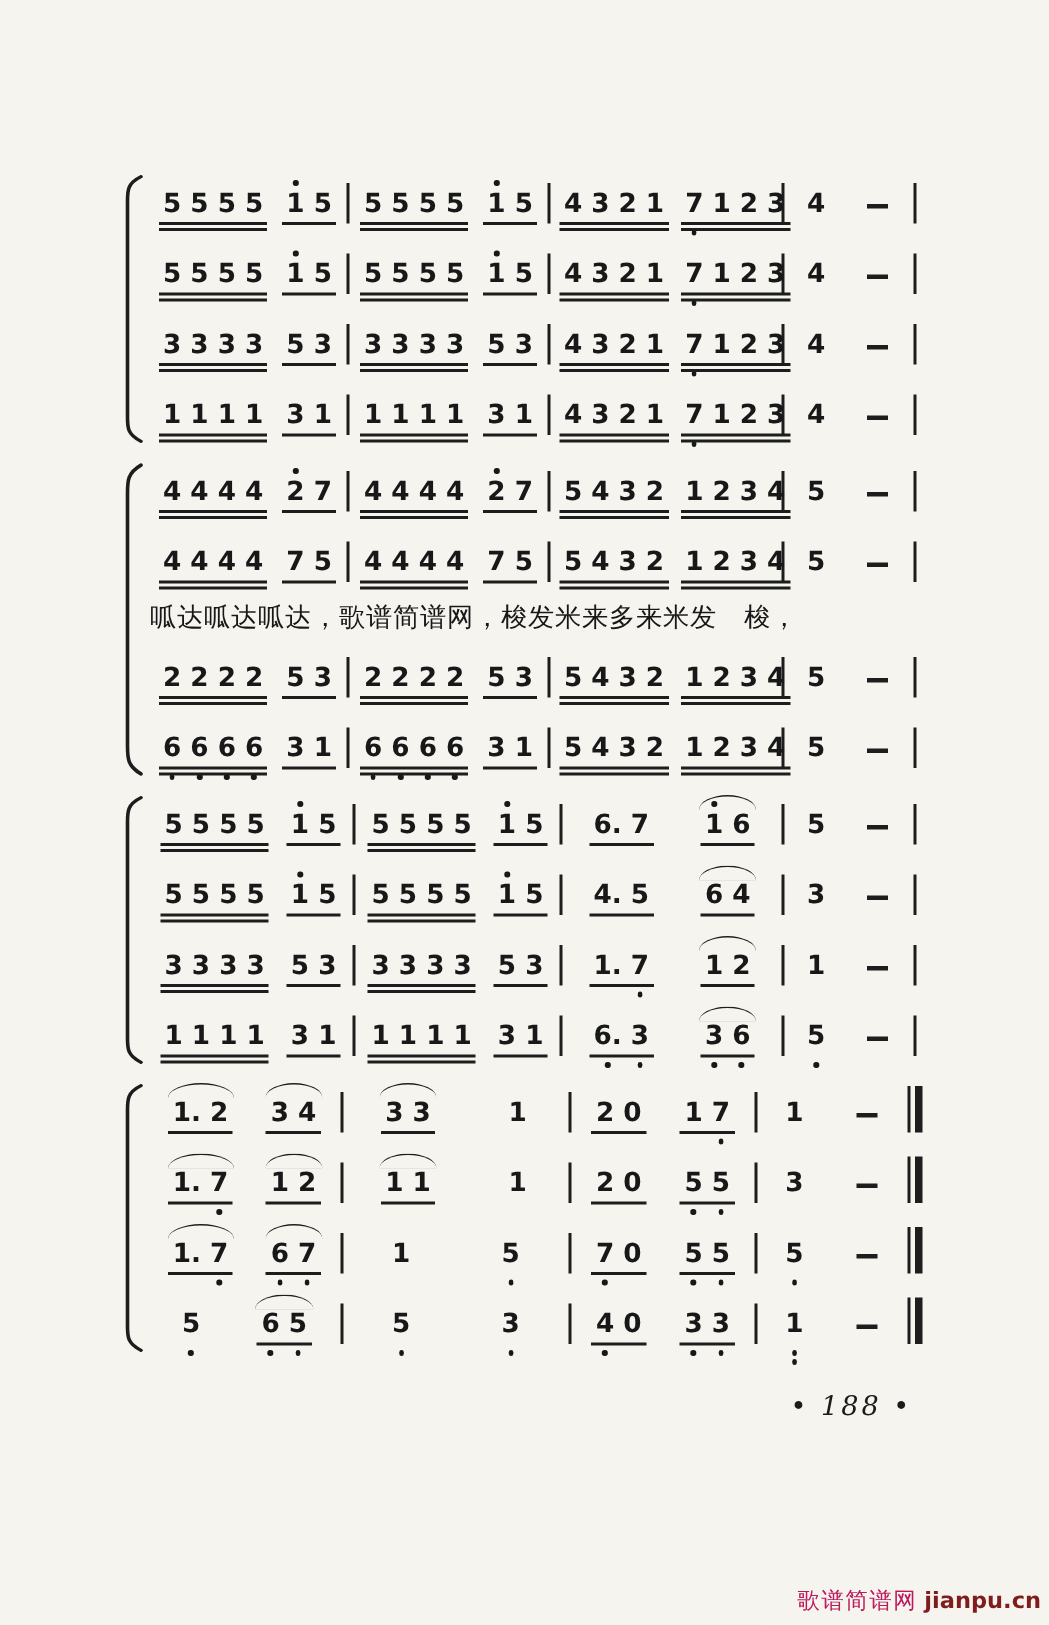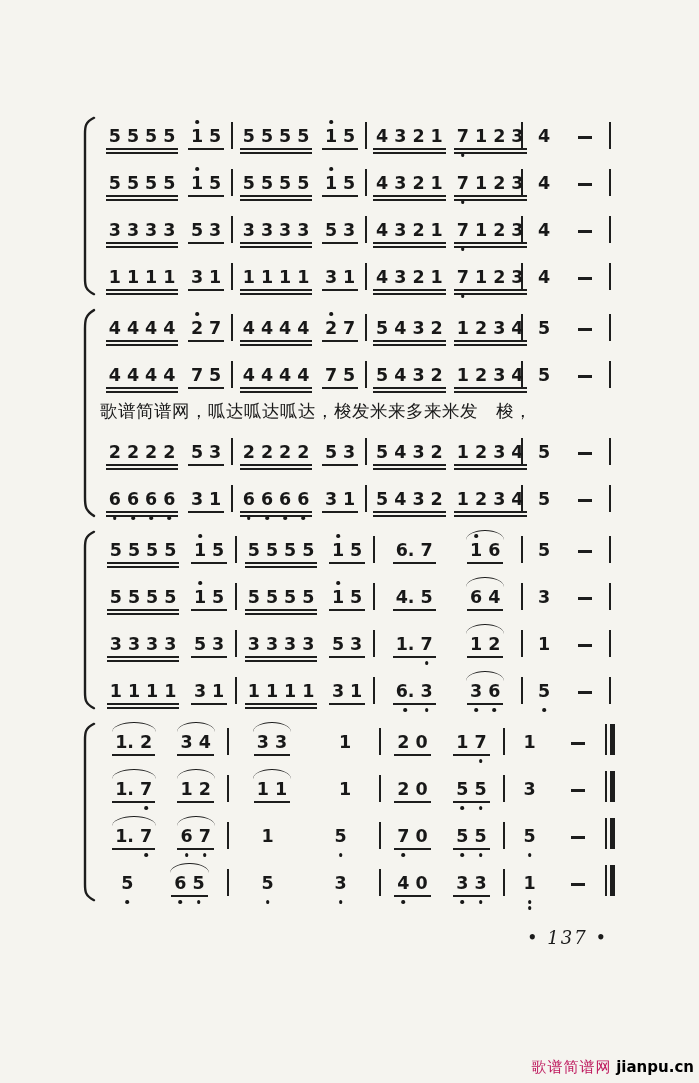--- a/index.html
+++ b/index.html
@@ -39,21 +39,21 @@
 
   .lyric-row { font-size:17.5px; font-weight:500; letter-spacing:0.5px;
                white-space:nowrap; margin:-3px 0 9px 1px; }
 
   .page-number { position:absolute; left:527px; top:927px;
                  font-family:"DejaVu Serif", serif; font-style:italic;
                  font-size:18px; letter-spacing:2px; color:#1b1b1b; }
   .watermark { position:absolute; right:5px; bottom:6px; font-size:15px;
                white-space:nowrap; }
   .watermark .wm-name { color:#be185d; letter-spacing:1px;text-align:center; }
-  .watermark .wm-url  { color:#000000; font-weight:700; }
+  .watermark .wm-url  { color:#7f1d1d; font-weight:700; }
 </style>
 </head>
 <body>
 
 <div class="page">
   <div class="score" id="score">
       <div class="system">
         <div class="brace">
           <svg viewBox="0 0 17 200" preserveAspectRatio="none">
             <path d="M14,2 C5,7 5,12 5,20 L5,180 C5,188 5,193 14,198" fill="none" stroke="#1d1d1d" stroke-width="2.4" stroke-linecap="round"></path>
@@ -431,21 +431,21 @@
           <span class="measure" style="width: 86px;">
             <span class="grp">
               <span class="note">5</span>
             </span>
             <span class="grp">
               <i class="dash"></i>
             </span>
           </span>
           <span class="bar"></span>
         </div>
-        <div class="lyric-row">歌谱简谱网，呱达呱达呱达，梭发米来多来米发　梭，</div>
+        <div class="lyric-row">呱达呱达呱达，歌谱简谱网，梭发米来多来米发　梭，</div>
         <div class="voice-row">
           <span class="measure" style="width: 132px;">
             <span class="grp">
               <span class="note">2</span>
               <span class="note">2</span>
               <span class="note">2</span>
               <span class="note">2</span>
               <i class="ln ln1"></i>
               <i class="ln ln2"></i>
             </span>
@@ -1008,16 +1008,16 @@
             </span>
           </span>
           <span class="final-bar">
             <i class="thin"></i>
             <i class="thick"></i>
           </span>
         </div>
       </div>
     </div>
 
-  <div class="page-number"><span>•</span> <span>137</span> <span>•</span></div>
+  <div class="page-number"><span>•</span> <span>188</span> <span>•</span></div>
 
   <div class="watermark"><span class="wm-name">歌谱简谱网</span> <span class="wm-url">jianpu.cn</span></div>
 </div>
 
 </body></html>

